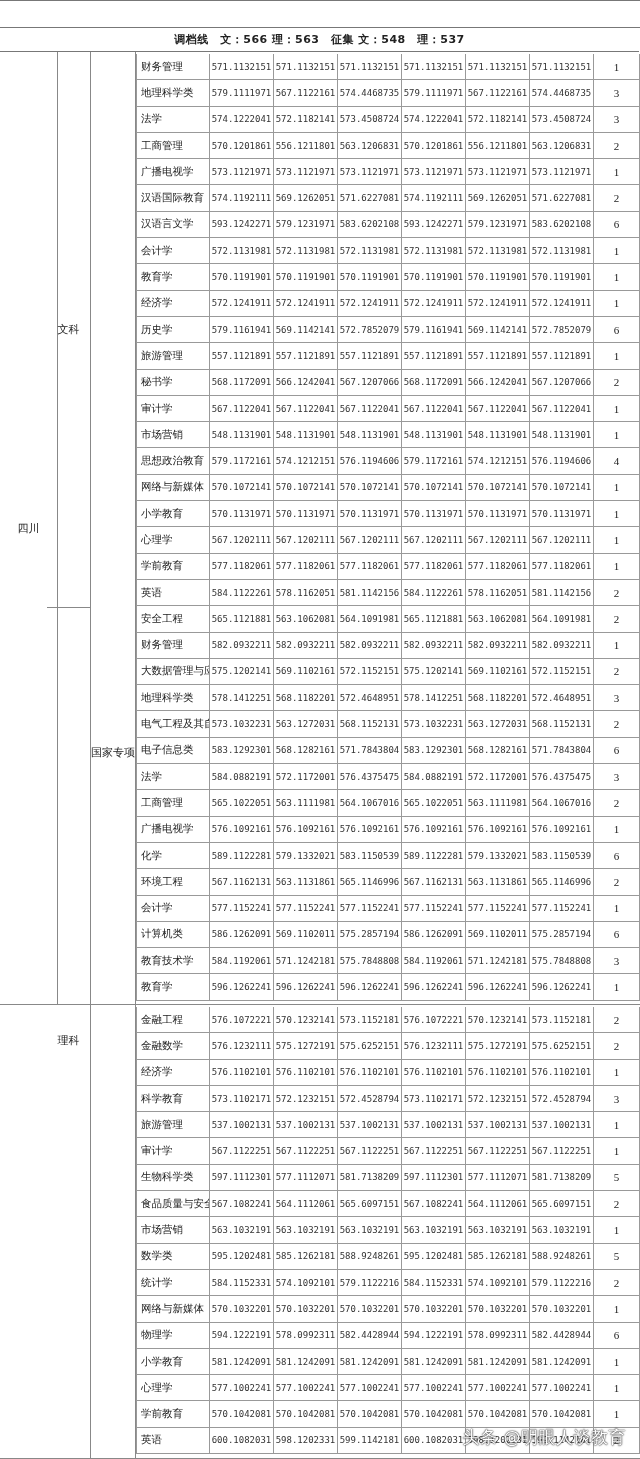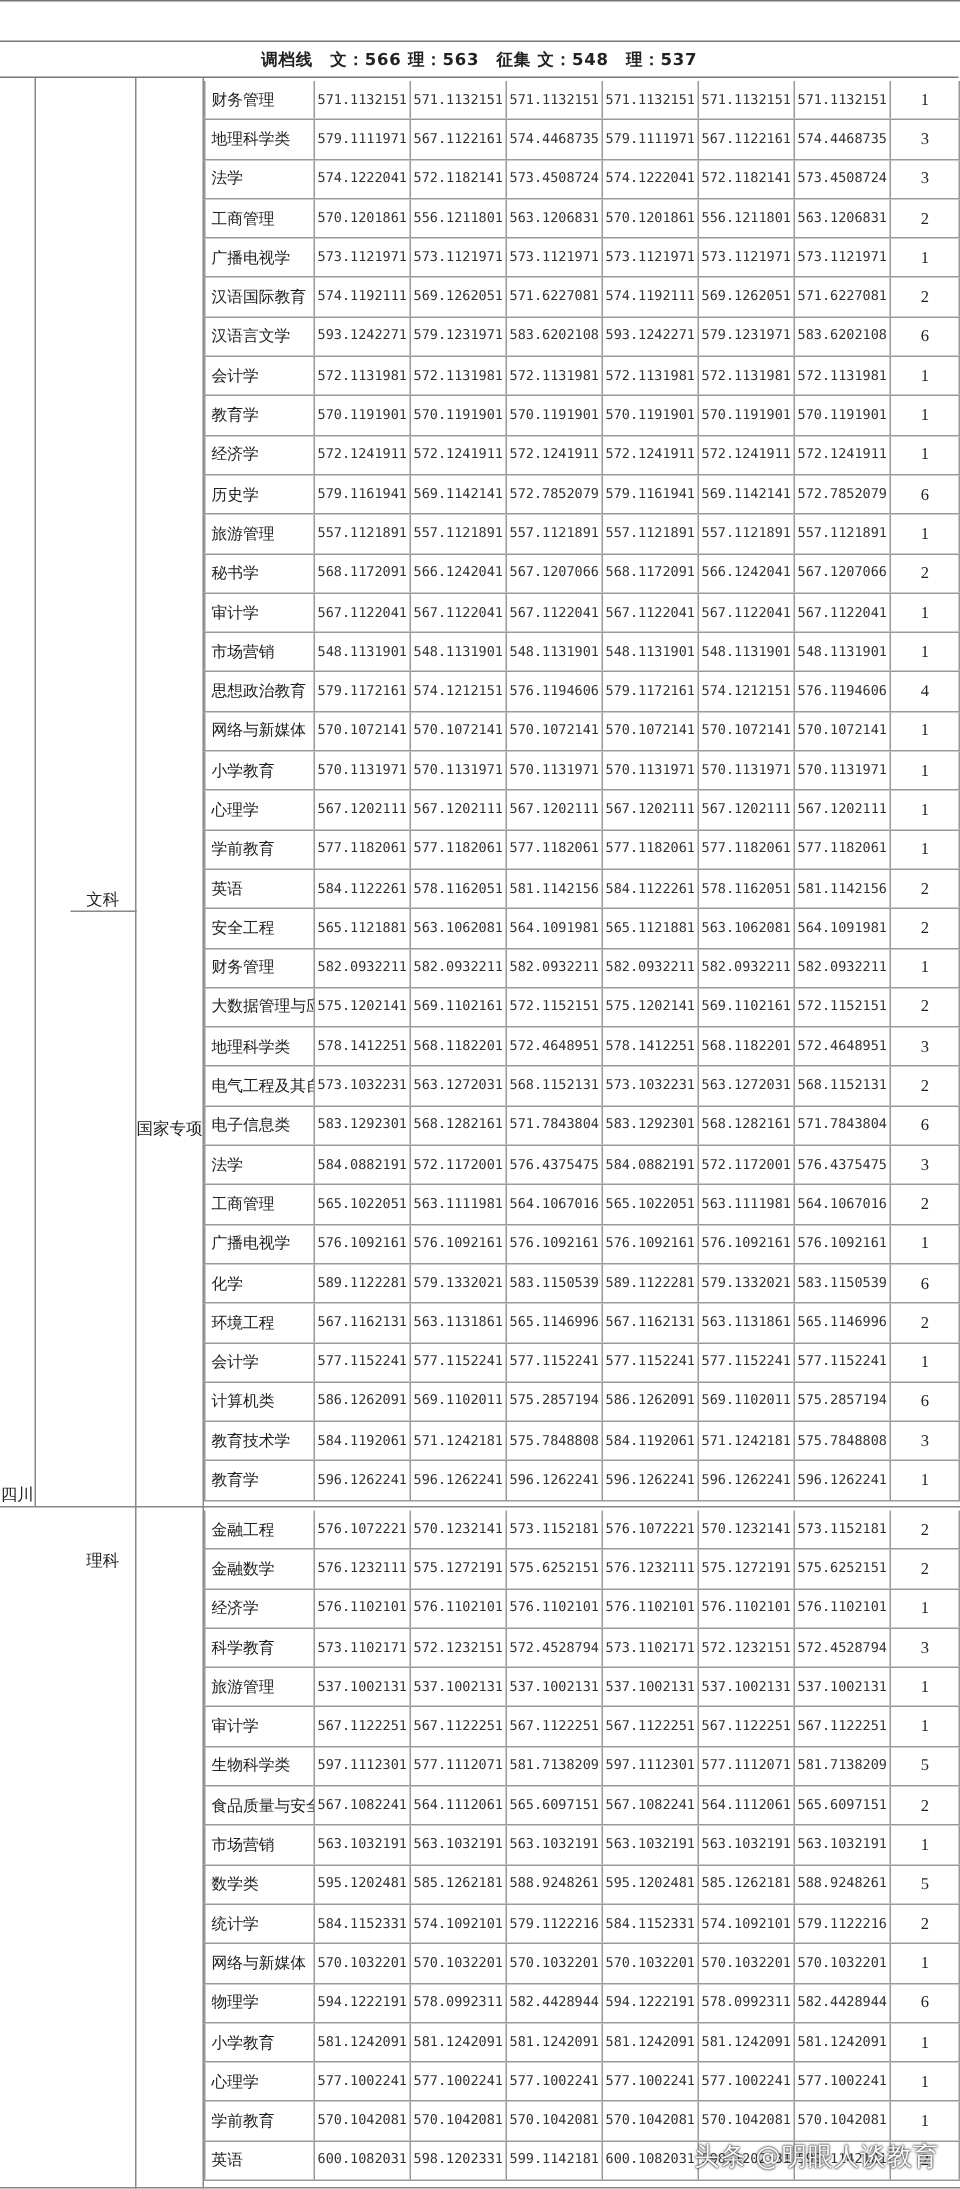--- a/index.html
+++ b/index.html
@@ -6,21 +6,21 @@
   body { width:640px; height:1459px; position:relative; overflow:hidden;
          font-family: "DejaVu Sans", "Liberation Sans", sans-serif; color:#222; }
   .wrap { position:absolute; left:0; top:0; width:640px; height:1459px; }
   .hdr { position:absolute; left:0; top:0; width:640px; height:28px; display:flex;
          border-top:1px solid #777; border-bottom:1px solid #777; box-sizing:border-box; }
   .hdr div { border-right:1px solid #777; box-sizing:border-box; display:flex; align-items:center;
              justify-content:center; font-size:11px; font-weight:bold; white-space:nowrap; overflow:hidden;margin-top:26px; }
   .notice { position:absolute; left:0; top:28px; width:639px; height:24px; border-bottom:1px solid #777;
             box-sizing:border-box; display:flex; align-items:center; justify-content:center;
             font-size:11px; font-weight:bold; letter-spacing:0.5px; }
-  .mcell { position:absolute; box-sizing:border-box; display:flex; align-items:flex-end; justify-content:center;
+  .mcell { position:absolute; box-sizing:border-box; display:flex; align-items:center; justify-content:center;
            font-size:11px; border-right:1px solid #888; }
   .rows { position:absolute; left:136px; width:504px; }
   .row { display:flex; height:26.3px; border-bottom:1px solid #999; box-sizing:border-box; }
   .row div { border-right:1px solid #999; box-sizing:border-box; display:flex; align-items:center;
              font-size:10px; white-space:nowrap; overflow:hidden; }
   .c-major { width:74px; padding-left:4px; font-size:10.5px !important; border-left:1px solid #999; }
   .c-num { width:64px; justify-content:center; color:#333; font-family:"DejaVu Sans Mono","Liberation Mono",monospace; font-size:9px !important; }
   .c-cnt { width:46px; justify-content:center; font-family:"Liberation Serif",serif; font-size:11px !important; }
   .watermark { position:absolute; right:14px; bottom:10px; font-size:17px; color:#fff;
                text-shadow:0 0 2px #333, 0 0 1px #000; letter-spacing:0.5px;margin-left:45px; }
@@ -38,21 +38,21 @@
       <div style="width: 64px;">工商管理</div>
       <div style="width: 64px;">录取最低分</div>
       <div style="width: 64px;">录取平均分</div>
       <div style="width: 64px;">文化最高分</div>
       <div style="width: 64px;">文化最低分</div>
       <div style="width: 64px;">文化平均分</div>
       <div style="width: 46px;">录取人数</div>
     </div>
   <div class="notice">调档线　文：566 理：563　征集 文：548　理：537</div>
 
-  <div class="mcell" style="left:0;top:52px;width:24px;height:952px;border-right:1px solid #888;">
+  <div class="mcell" style="left:0;top:52px;width:58px;height:952px;border-right:1px solid #888;">
       <span>四川</span>
     </div>
   <div class="mcell" style="left:47px;top:52px;width:44px;height:556px;border-bottom:1px solid #888;">
       <span>文科</span>
     </div>
   <div class="mcell" style="left:47px;top:608px;width:44px;height:851px;">
       <span style="position:absolute;top:425px;">理科</span>
     </div>
   <div class="mcell" style="left:91px;top:52px;width:45px;height:1407px;">
       <span style="position:absolute;top:693px;">国家专项</span>

